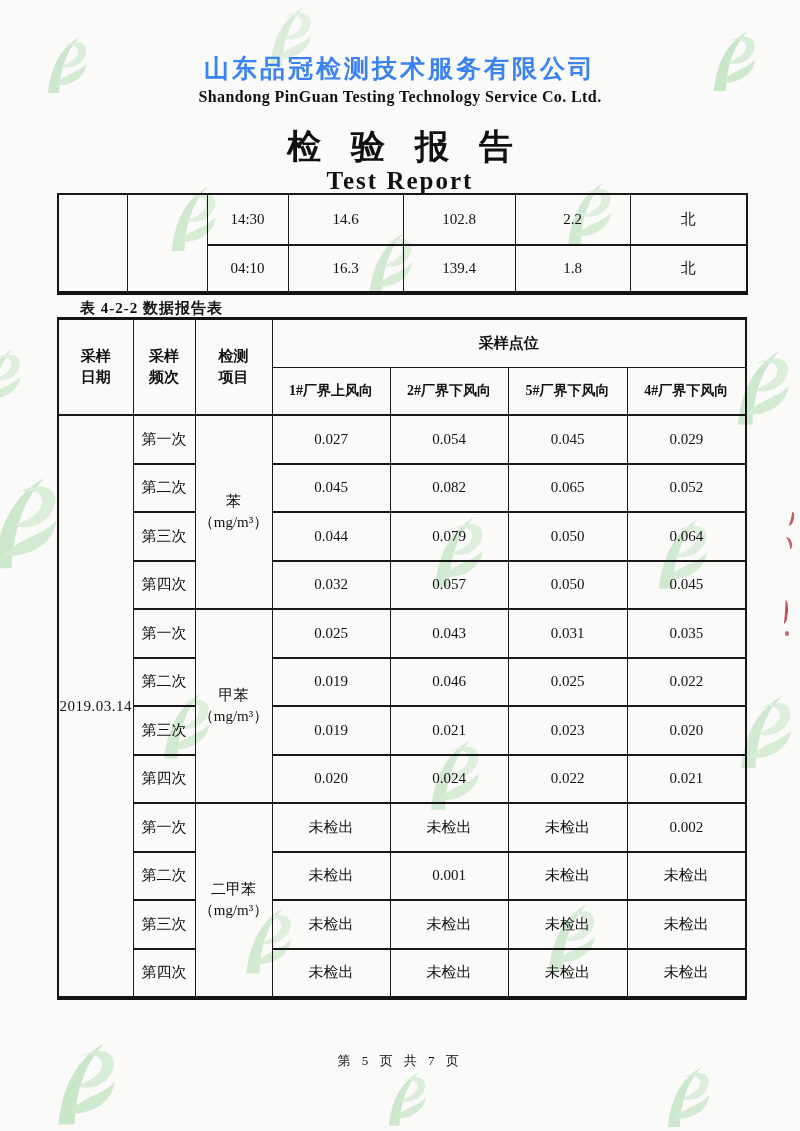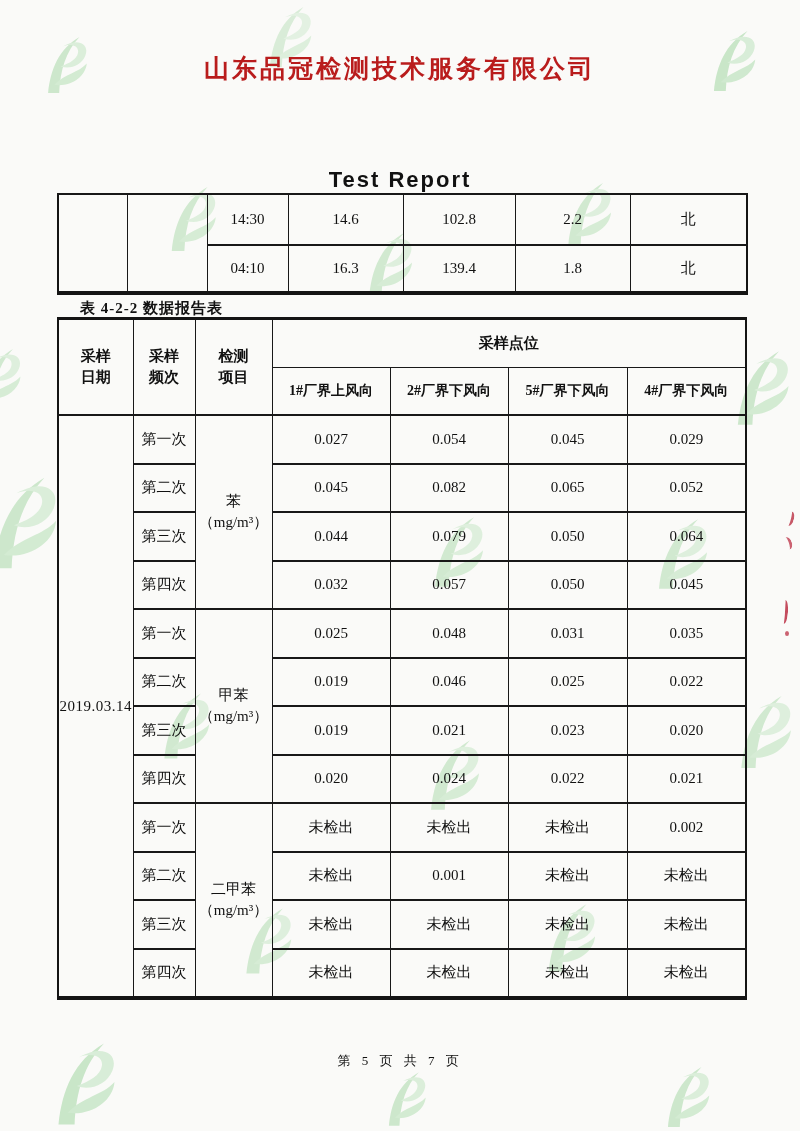--- a/index.html
+++ b/index.html
@@ -6,26 +6,26 @@
   .page {
     position:relative; width:800px; height:1131px; margin:0 auto;
     background:#fafaf8; overflow:hidden;
     font-family:"Liberation Serif","DejaVu Serif",serif;
     color:#111;
   }
   .abs { position:absolute; }
   .center { left:0; right:0; text-align:center; }
 
   
-  .company-cn { top:52px; font-size:25px; font-weight:bold; letter-spacing:3px; color:#b91c1c; }
+  .company-cn { top:52px; font-size:25px; font-weight:bold; letter-spacing:3px; color:#3b82f6; }
   .company-en { top:88px; font-size:16px; font-weight:bold; letter-spacing:0.4px; }
   .title-cn   { top:124px; font-size:34px; font-weight:bold; }
   .title-cn span { letter-spacing:30px; margin-right:-30px; }
-  .title-en   { top:167px; font-size:22px; font-weight:bold; letter-spacing:2px;
-                font-family:Liberation Sans, sans-serif; }
+  .title-en   { top:167px; font-size:25px; font-weight:bold; letter-spacing:2px;
+                font-family:Liberation Serif, serif; }
 
   
   table { border-collapse:collapse; table-layout:fixed; background:transparent; }
   td, th { text-align:center; vertical-align:middle; padding:0; font-weight:normal; overflow:hidden; }
 
   .t-top { left:57px; top:193px; width:689px;
            border:2px solid #141414; border-bottom-width:4px; }
   .t-top td { border:1px solid #181818; border-top-width:2px; font-size:15px; }
   .t-top tr.r1 td { height:49px;margin-left:30px; }
   .t-top tr.r2 td { height:45px; }
@@ -127,20 +127,24 @@
   <svg class="wm" style="left:660px;top:1066px;opacity:.55" width="52" height="62" viewBox="0 0 100 120">
       <use href="#plogo"></use>
     </svg>
 
   <div class="red-mark rm1"></div>
   <div class="red-mark rm2"></div>
   <div class="red-mark rm3"></div>
   <div class="red-mark rm4"></div>
 
   <div class="abs center company-cn">山东品冠检测技术服务有限公司</div>
+  <div class="abs center company-en">Shandong PinGuan Testing Technology Service Co. Ltd.</div>
+  <div class="abs center title-cn">
+    <span>检验报告</span>
+  </div>
   <div class="abs center title-en">Test Report</div>
 
   <table class="abs t-top">
     <colgroup>
       <col style="width:69px">
         <col style="width:80px">
         <col style="width:81px">
       <col style="width:115px">
         <col style="width:112px">
         <col style="width:115px">
@@ -226,21 +230,21 @@
       <td>0.045</td>
     </tr>
 
     <tr class="body">
       <td>第一次</td>
       <td rowspan="4" class="item-cell">
         <div>甲苯</div>
             <div>（mg/m³）</div>
       </td>
       <td>0.025</td>
-      <td>0.048</td>
+      <td>0.043</td>
       <td>0.031</td>
       <td>0.035</td>
     </tr>
     <tr class="body">
       <td>第二次</td>
       <td>0.019</td>
       <td>0.046</td>
       <td>0.025</td>
       <td>0.022</td>
     </tr>

